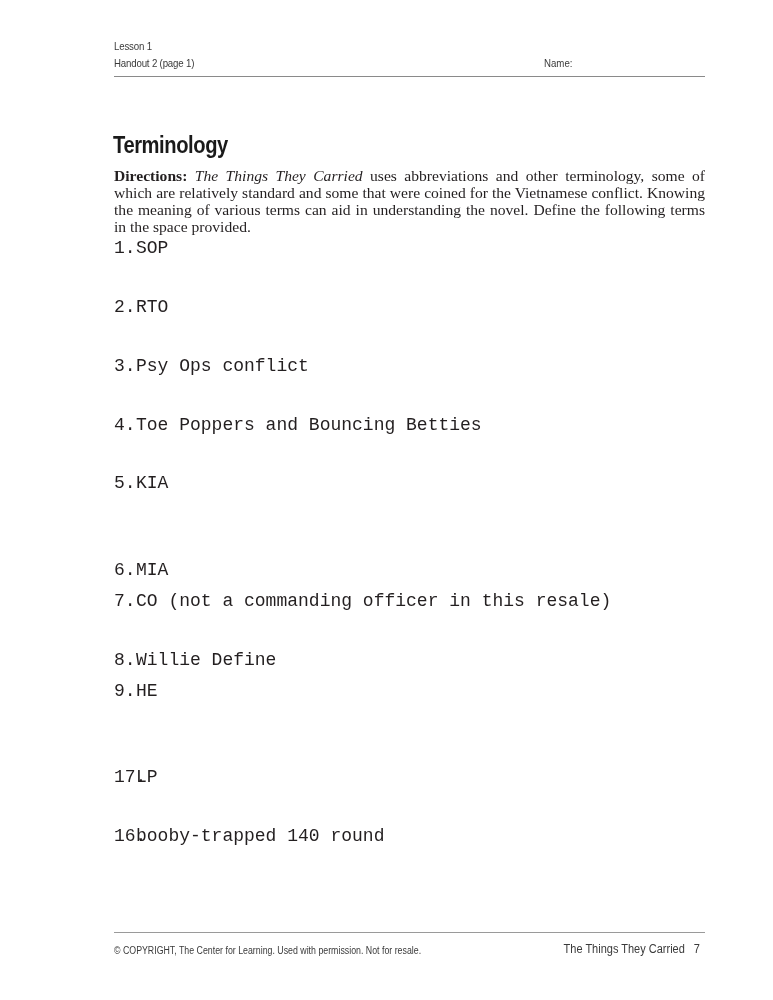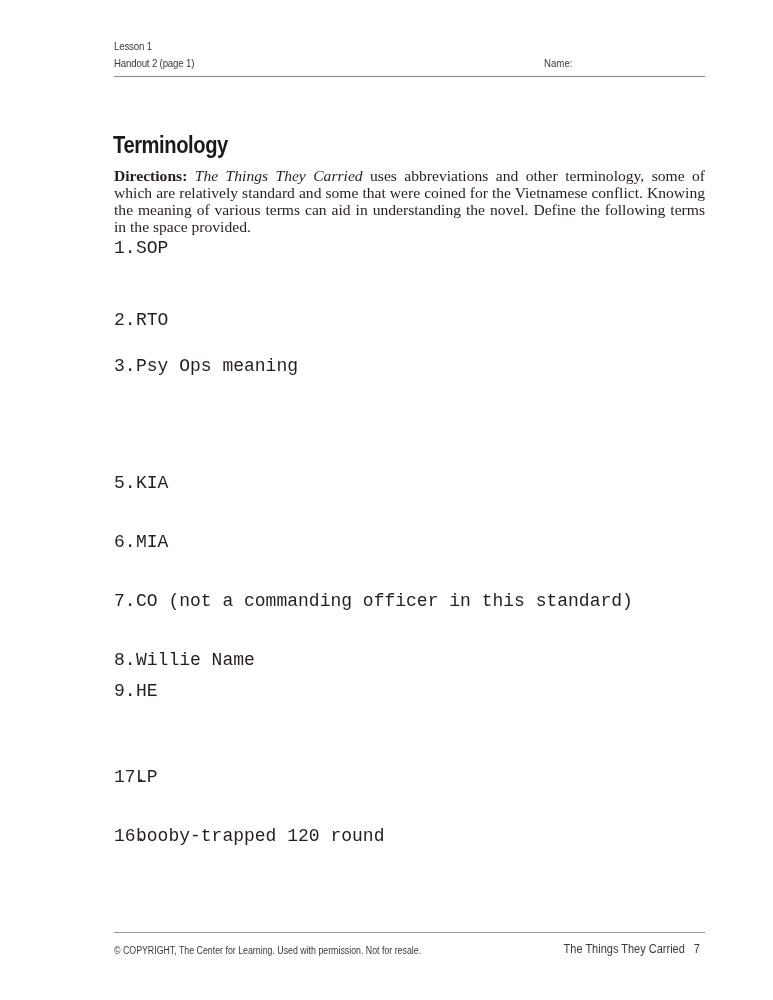--- a/index.html
+++ b/index.html
@@ -32,28 +32,29 @@
   <div class="rule-top"></div>
 
   <div class="title">Terminology</div>
 
   <div class="directions">
     <span class="lbl">Directions:</span>
     <span class="book">The Things They Carried</span><span> uses abbreviations and other terminology, some of which are relatively standard and some that were coined for the Vietnamese conflict. Knowing the meaning of various terms can aid in understanding the novel. Define the following terms in the space provided.</span>
   </div>
 
   <div class="item" style="top:238px"><span class="num">1.</span><span>SOP</span></div>
-  <div class="item" style="top:310px"><span class="num">2.</span><span>RTO</span></div>
-  <div class="item" style="top:356px"><span class="num">3.</span><span>Psy Ops meaning</span></div>
+  <div class="item" style="top:297px"><span class="num">2.</span><span>RTO</span></div>
+  <div class="item" style="top:356px"><span class="num">3.</span><span>Psy Ops conflict</span></div>
+  <div class="item" style="top:415px"><span class="num">4.</span><span>Toe Poppers and Bouncing Betties</span></div>
   <div class="item" style="top:473px"><span class="num">5.</span><span>KIA</span></div>
-  <div class="item" style="top:532px"><span class="num">6.</span><span>MIA</span></div>
-  <div class="item" style="top:591px"><span class="num">7.</span><span>CO (not a commanding officer in this standard)</span></div>
-  <div class="item" style="top:650px"><span class="num">8.</span><span>Willie Name</span></div>
+  <div class="item" style="top:560px"><span class="num">6.</span><span>MIA</span></div>
+  <div class="item" style="top:591px"><span class="num">7.</span><span>CO (not a commanding officer in this resale)</span></div>
+  <div class="item" style="top:650px"><span class="num">8.</span><span>Willie Define</span></div>
   <div class="item" style="top:681px"><span class="num">9.</span><span>HE</span></div>
   <div class="item two-digit" style="top:767px"><span class="num">17.</span><span>LP</span></div>
-  <div class="item two-digit" style="top:826px"><span class="num">16.</span><span>booby-trapped 120 round</span></div>
+  <div class="item two-digit" style="top:826px"><span class="num">16.</span><span>booby-trapped 140 round</span></div>
 
   <div class="rule-bottom"></div>
   <div class="copyright">© COPYRIGHT, The Center for Learning. Used with permission. Not for resale.</div>
   <div class="footer-right">
     <span>The Things They Carried</span><span class="pg">7</span>
   </div>
 </div>
 
 </body></html>

